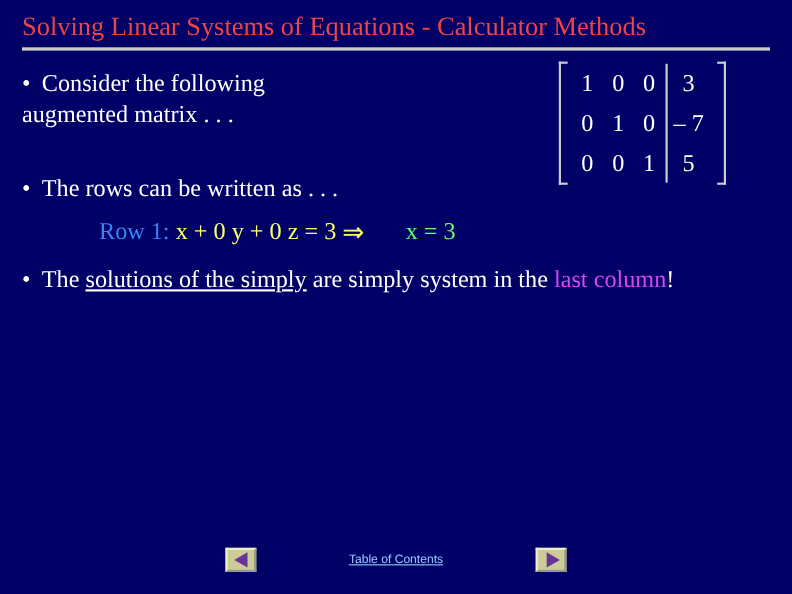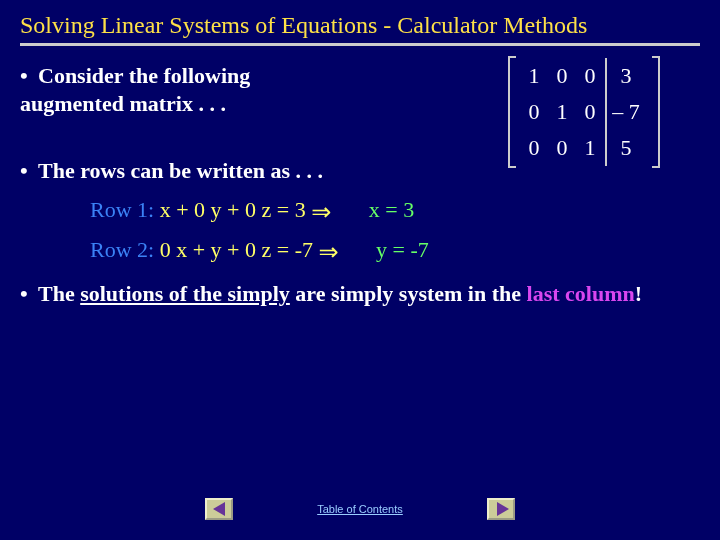--- a/index.html
+++ b/index.html
@@ -12,38 +12,37 @@
     font-family: "Times New Roman", Times, serif;
     color: #ffffff;
     overflow: hidden;
     position: relative;
   }
   .slide {
     padding: 12px 20px 0 20px;
   }
   .title {
     font-size: 24px;
-    color: #fde047;
+    color: #ef4444;
     margin: 0 0 4px 0;
     font-weight: normal;
   }
   .title-rule {
     height: 3px;
     background: #cccccc;
     margin-bottom: 16px;
   }
   .body-area {
     position: relative;
   }
   .bullet {
     font-size: 22px;
     color: #ffffff;
     margin: 4px 0;
     line-height: 1.25;
-    font-weight: bold;
   }
   .bullet .dot {
     display: inline-block;
     width: 18px;
   }
   .matrix {
     position: absolute;
     right: 40px;
     top: -6px;
     color: #ffffff;
@@ -166,25 +165,20 @@
     <div class="bullet" style="margin-top:40px;">
       <span class="dot">•</span><span>The rows can be written as . . .</span>
     </div>
 
     <div class="rowline">
       <span class="rowlabel">Row 1: </span><span class="roweq"> x + 0 y + 0 z = 3 </span>
       <span class="implies">⇒</span>
       <span class="rowsol"> x = 3</span>
     </div>
 
-    <div class="rowline">
-      <span class="rowlabel">Row 2: </span><span class="roweq"> 0 x + y + 0 z = -7 </span>
-      <span class="implies">⇒</span>
-      <span class="rowsol"> y = -7</span>
-    </div>
 
 
     <div class="bullet" style="margin-top:14px;">
       <span class="dot">•</span><span>The </span><span class="underline">solutions of the simply</span><span> are simply system in the </span><span class="red">last column</span><span>!</span>
     </div>
 
   </div>
 </div>
 
 <div class="footer">

